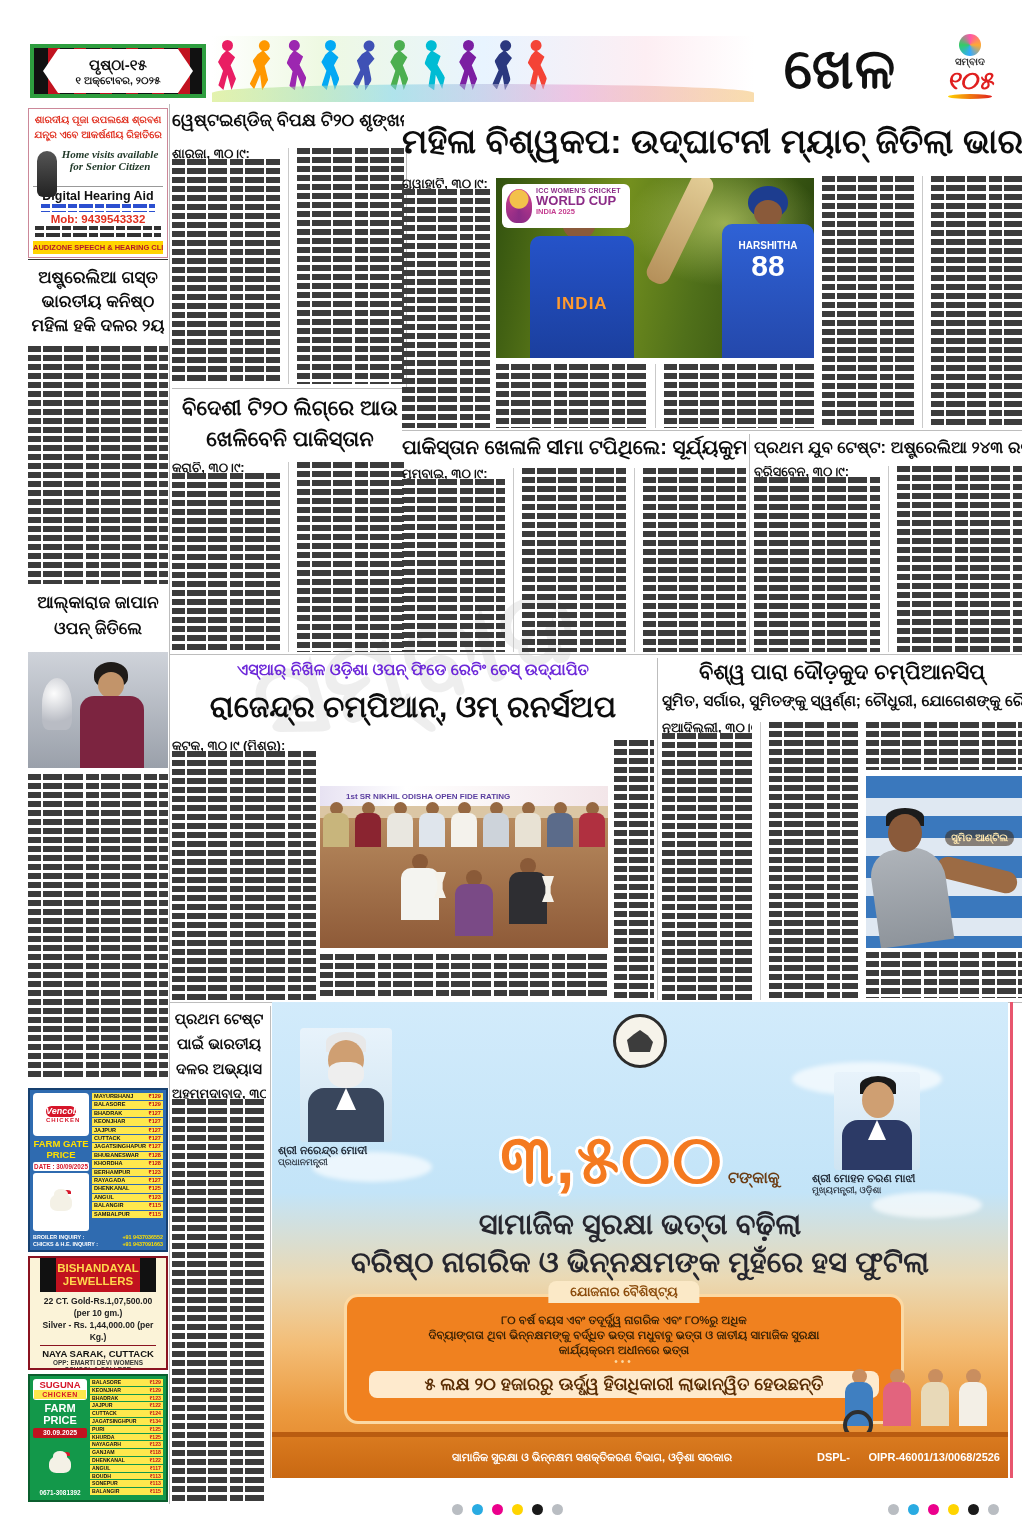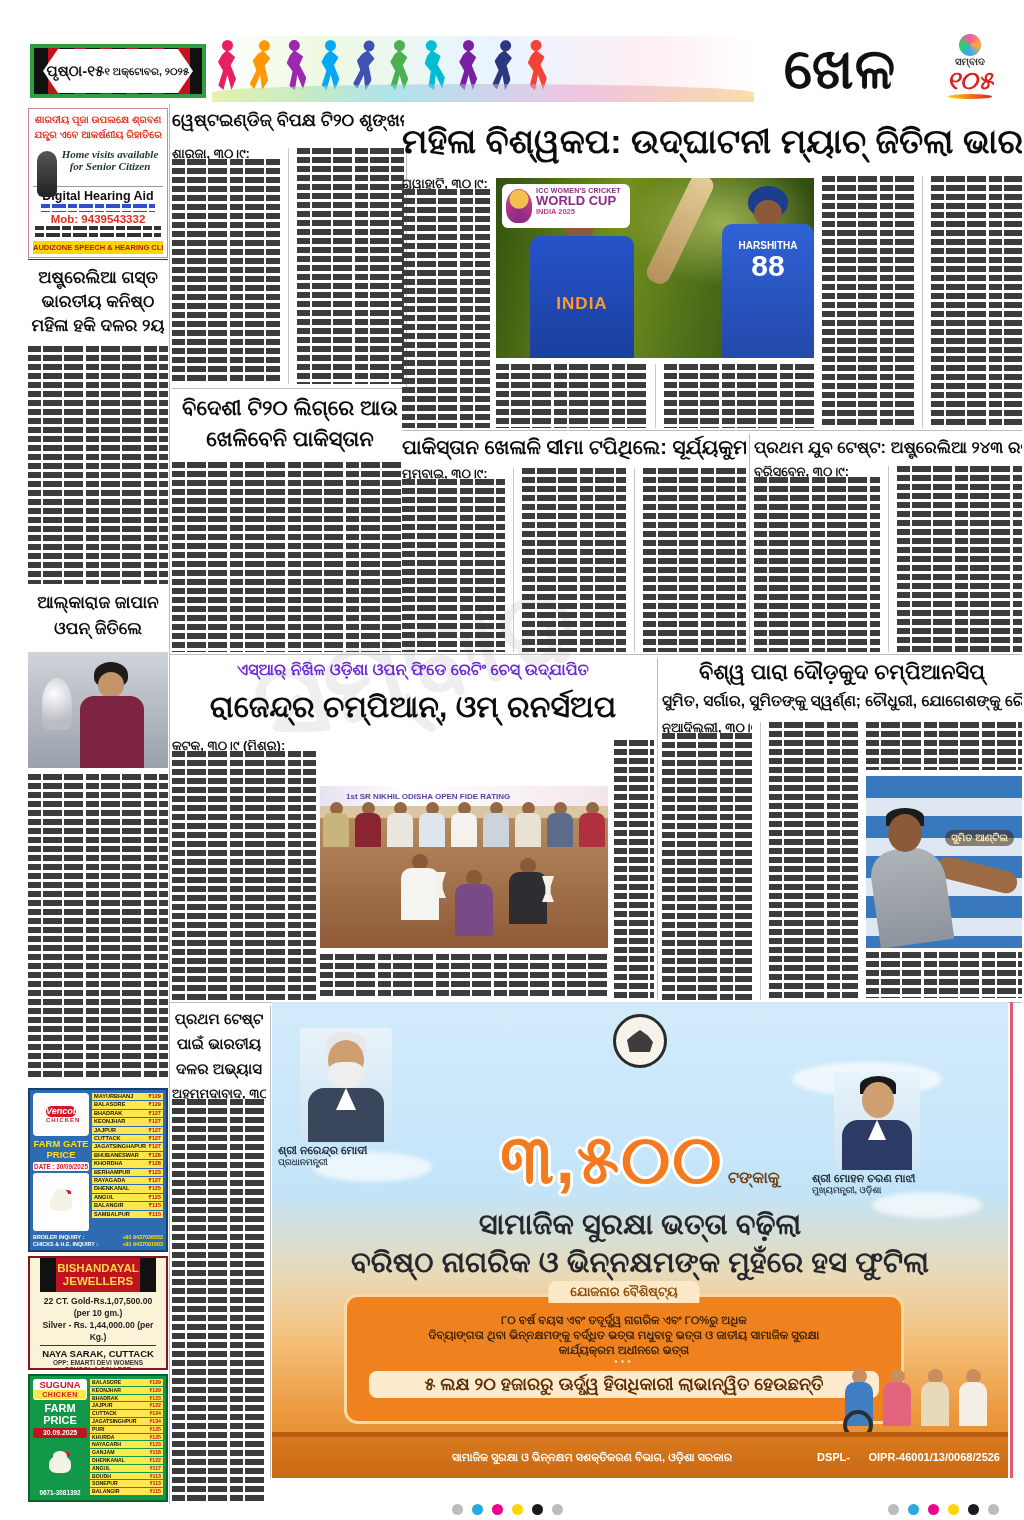--- a/index.html
+++ b/index.html
@@ -24,21 +24,21 @@
 .rule-v{position:absolute;width:1px;background:#bdbdbd}
 .rule-h{position:absolute;height:1px;background:#bdbdbd}
 .dbl{position:absolute;height:4px;border-top:1px solid #333;border-bottom:1px solid #333}
 .cols{position:absolute;display:flex}
 .col{flex:1;display:flex;flex-direction:column;min-width:0}
 .col+.col{border-left:1px solid #c9c9c9;margin-left:8px;padding-left:8px}
 .fill{flex:1}
 
 .badge-outer{position:absolute;left:30px;top:44px;width:176px;height:54px;background:#2e9e3f;padding:4px}
 .badge-inner{width:100%;height:100%;background:repeating-linear-gradient(90deg,#111 0 14px,#c1121f 14px 26px);display:flex;align-items:center;justify-content:center}
-.badge-hex{width:150px;height:44px;background:#fff;clip-path:polygon(10% 0,90% 0,100% 50%,90% 100%,10% 100%,0 50%);display:flex;flex-direction:row;align-items:center;justify-content:center}
+.badge-hex{width:150px;height:44px;background:#fff;clip-path:polygon(10% 0,90% 0,100% 50%,90% 100%,10% 100%,0 50%);display:flex;flex-direction:column;align-items:center;justify-content:center}
 .badge-hex .l1{font-size:15px;font-weight:bold}
 .badge-hex .l2{font-size:10.5px;font-weight:bold}
 .banner{position:absolute;left:212px;top:36px;width:542px;height:66px;overflow:hidden;background:linear-gradient(90deg,#ffffff,#eef9e2 20%,#e8f4ff 50%,#fdeef3 80%,#ffffff)}
 .banner .ground{position:absolute;left:0;bottom:0;width:100%;height:18px;background:linear-gradient(90deg,#cde86b,#7fd4e8,#e9a2d2,#f4c16b);opacity:.55;border-radius:50% 50% 0 0}
 .sil{position:relative;width:24px;height:52px;margin:4px 3px 0;display:inline-block}
 .sil::before{content:"";position:absolute;left:50%;top:0;width:11px;height:11px;margin-left:-5px;border-radius:50%;background:inherit;background-image:none;background-color:var(--c)}
 .sil::after{content:"";position:absolute;left:3px;top:10px;width:18px;height:40px;background-color:var(--c);clip-path:polygon(50% 0,95% 18%,70% 38%,100% 72%,75% 100%,52% 62%,30% 100%,2% 88%,28% 52%,0 30%,22% 12%)}
 .masthead-title{position:absolute;left:748px;top:36px;width:184px;height:68px;font-size:56px;font-weight:800;letter-spacing:1px;line-height:66px;text-align:center;overflow:hidden}
 .brand-box{position:absolute;left:932px;top:34px;width:76px;height:72px;text-align:center;overflow:hidden}
 .brand-sun{width:22px;height:22px;border-radius:50%;margin:0 auto;background:conic-gradient(#f5a,#fa3,#3af,#3c6,#f5a)}
@@ -498,20 +498,24 @@
       <div class="fill greek"></div>
     </div>
   <div class="col">
       <div class="fill greek"></div>
     </div>
 </div>
 
 <div class="abs hl center" style="left:176px;top:392px;width:228px;height:64px;font-size:21px;line-height:31px">ବିଦେଶୀ ଟି୨୦ ଲିଗ୍‌ରେ ଆଉ ଖେଳିବେନି ପାକିସ୍ତାନ କ୍ରିକେଟର</div>
 <div class="cols" style="left:172px;top:462px;width:232px;height:190px">
   <div class="col">
+      <div class="dateline">କରାଚି, ୩୦।୯:</div>
+      <div class="fill greek"></div>
+    </div>
+  <div class="col">
       <div class="fill greek"></div>
     </div>
 </div>
 
 <div class="abs hl nowrap center" style="left:402px;top:433px;width:344px;height:30px;font-size:20px;line-height:29px">ପାକିସ୍ତାନ ଖେଳାଳି ସୀମା ଟପିଥିଲେ: ସୂର୍ଯ୍ୟକୁମାର</div>
 <div class="cols" style="left:402px;top:468px;width:344px;height:184px">
   <div class="col">
       <div class="dateline">ମୁମ୍ବାଇ, ୩୦।୯:</div>
       <div class="fill greek"></div>
     </div>

